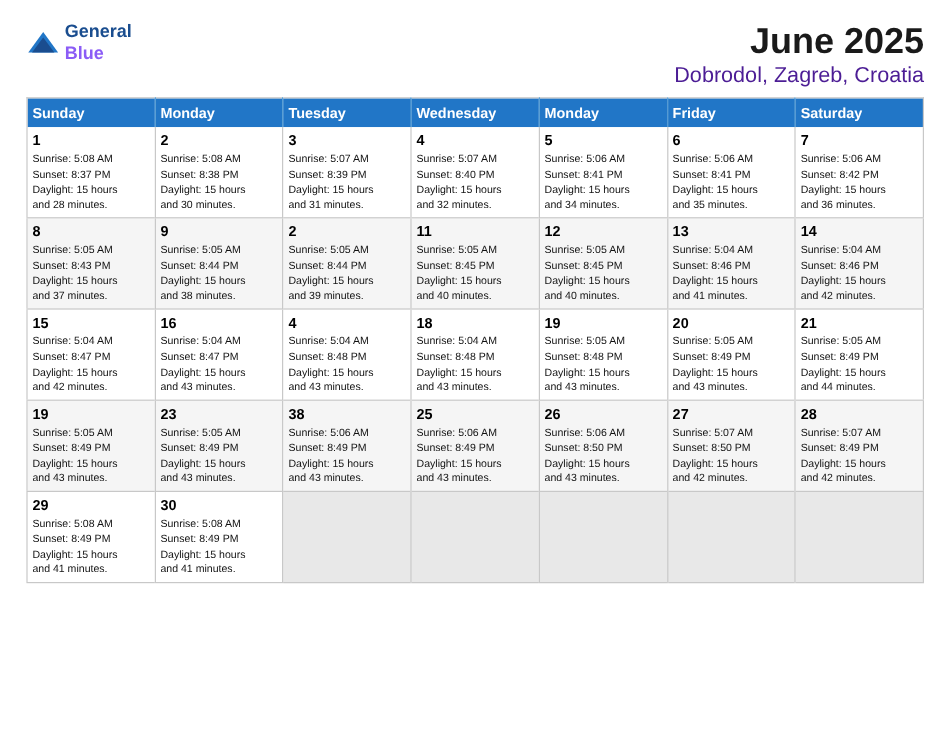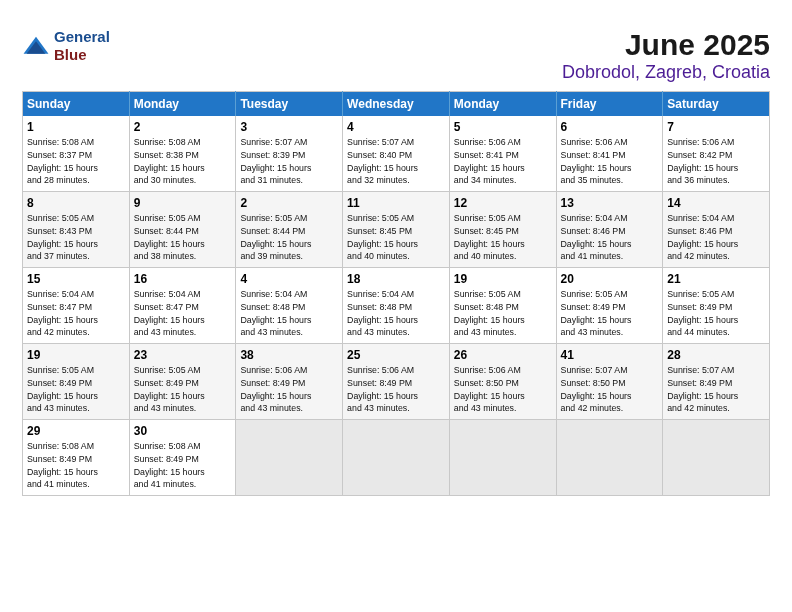--- a/index.html
+++ b/index.html
@@ -6,41 +6,41 @@
     body {
       font-family: Arial, sans-serif;
       background: #fff;
       width: 792px;
       height: 612px;
       overflow: hidden;
     }
     .page {
       width: 792px;
       height: 612px;
-      padding: 28px 22px 14px 22px;
+      padding: 18px 22px 14px 22px;
       background: #fff;
     }
     .header-row {
       display: flex;
       justify-content: space-between;
       align-items: flex-start;
       margin-bottom: 8px;
     }
     .logo {
       display: flex;
       align-items: center;
       gap: 4px;
     }
     .logo-text {
       font-size: 15px;
       font-weight: bold;
       color: #1a4d8f;
     }
     .logo-blue {
-      color: #7f1d1d;
+      color: #8b5cf6;
     }
     .logo-icon {
       width: 28px;
       height: 22px;
     }
     .title-block {
       text-align: right;
       margin-left: 42px;
     }
     .main-title {
@@ -244,21 +244,21 @@
           </td>
           <td>
             <span class="day-num">25</span>
             <div class="day-info">Sunrise: 5:06 AM<br>Sunset: 8:49 PM<br>Daylight: 15 hours<br>and 43 minutes.</div>
           </td>
           <td>
             <span class="day-num">26</span>
             <div class="day-info">Sunrise: 5:06 AM<br>Sunset: 8:50 PM<br>Daylight: 15 hours<br>and 43 minutes.</div>
           </td>
           <td>
-            <span class="day-num">41</span>
+            <span class="day-num">27</span>
             <div class="day-info">Sunrise: 5:07 AM<br>Sunset: 8:50 PM<br>Daylight: 15 hours<br>and 42 minutes.</div>
           </td>
           <td>
             <span class="day-num">28</span>
             <div class="day-info">Sunrise: 5:07 AM<br>Sunset: 8:49 PM<br>Daylight: 15 hours<br>and 42 minutes.</div>
           </td>
         </tr>
         <tr>
           <td>
             <span class="day-num">29</span>

